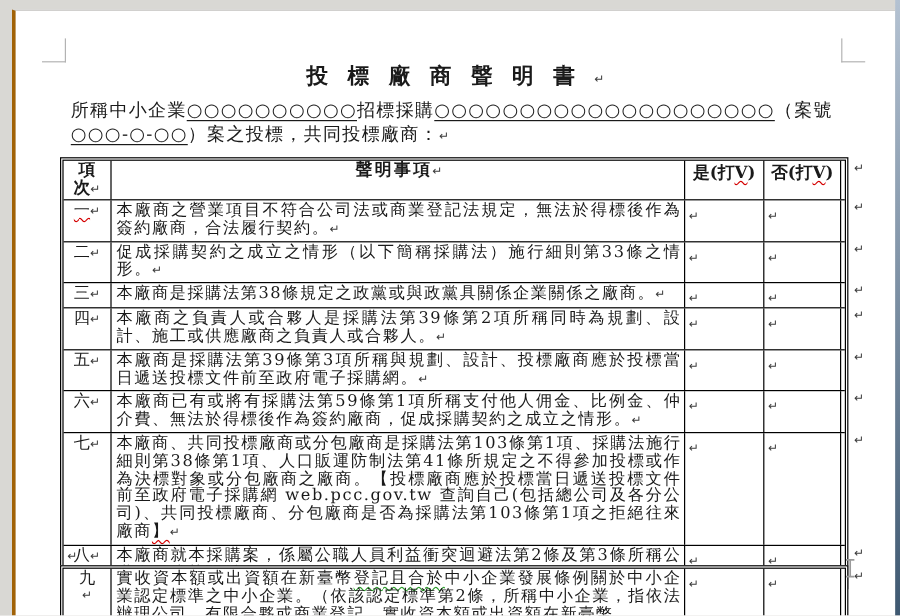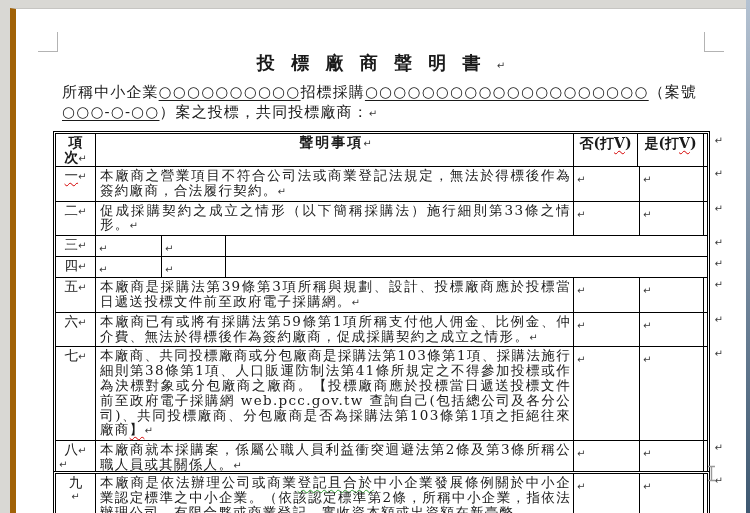--- a/index.html
+++ b/index.html
@@ -6,21 +6,21 @@
   html,body { width:750px; height:513px; overflow:hidden; }
   body {
     background:#d9d8d4;
     font-family:"DejaVu Serif","Liberation Serif",serif;
     color:#1a1a1a;
     position:relative;
   }
   .page {
     position:absolute; left:10px; top:8px; width:736px; height:505px;
     background:#ffffff;
-    border-left:6px solid #a16207; border-top:1px solid #c6c5c2;
+    border-left:3px solid #a16207; border-top:1px solid #c6c5c2;
     overflow:hidden;
   }
   .edge-strip {
     position:absolute; right:0; top:0; width:4px; height:513px;
     background:linear-gradient(#b4c2d2,#3e5871);
   }
   .crop { position:absolute; width:20px; height:20px; }
   .crop-tl { left:22px; top:23px; border-right:1px solid #b3b3b3; border-bottom:1px solid #b3b3b3; }
   .crop-tr { left:688px; top:23px; border-left:1px solid #b3b3b3; border-bottom:1px solid #b3b3b3; }
 
@@ -79,22 +79,22 @@
   <div class="intro"><span>所稱中小企業</span><span class="blank">○○○○○○○○○○</span><span>招標採購</span><span class="blank">○○○○○○○○○○○○○○○○○○○○</span><span>（案號</span><br>
   <span class="blank">○○○-○-○○</span><span>）案之投標，共同投標廠商：</span><span class="mark">↵</span></div>
 
   <div class="tbl tbl1">
     <div class="trow hrow">
       <div class="cell c-no">
         <span class="hcell-line">項</span>
         <span class="hcell-line"><span>次</span><span class="mark">↵</span></span>
       </div>
       <div class="cell c-txt"><span>聲明事項</span><span class="mark">↵</span></div>
+      <div class="cell c-yes"><span>是(打</span><span class="wavy-red">V</span><span>)</span></div>
       <div class="cell c-not"><span>否(打</span><span class="wavy-red">V</span><span>)</span></div>
-      <div class="cell c-yes"><span>是(打</span><span class="wavy-red">V</span><span>)</span></div>
       <span class="rowmark mark">↵</span>
     </div>
 
     <div class="trow">
       <div class="cell c-no"><span class="wavy-red">一</span><span class="mark">↵</span></div>
       <div class="cell c-txt"><span>本廠商之營業項目不符合公司法或商業登記法規定，無法於得標後作為簽約廠商，合法履行契約。</span><span class="mark">↵</span></div>
       <div class="cell c-yes"><span class="mark">↵</span></div>
       <div class="cell c-not"><span class="mark">↵</span></div>
       <span class="rowmark mark">↵</span>
     </div>
@@ -102,27 +102,29 @@
     <div class="trow">
       <div class="cell c-no"><span>二</span><span class="mark">↵</span></div>
       <div class="cell c-txt"><span>促成採購契約之成立之情形（以下簡稱採購法）施行細則第33條之情形。</span><span class="mark">↵</span></div>
       <div class="cell c-yes"><span class="mark">↵</span></div>
       <div class="cell c-not"><span class="mark">↵</span></div>
       <span class="rowmark mark">↵</span>
     </div>
 
     <div class="trow">
       <div class="cell c-no"><span>三</span><span class="mark">↵</span></div>
+      <div class="cell c-txt"><span>本廠商是採購法第38條規定之政黨或與政黨具關係企業關係之廠商。</span><span class="mark">↵</span></div>
       <div class="cell c-yes"><span class="mark">↵</span></div>
       <div class="cell c-not"><span class="mark">↵</span></div>
       <span class="rowmark mark">↵</span>
     </div>
 
     <div class="trow">
       <div class="cell c-no"><span>四</span><span class="mark">↵</span></div>
+      <div class="cell c-txt"><span>本廠商之負責人或合夥人是採購法第39條第2項所稱同時為規劃、設計、施工或供應廠商之負責人或合夥人。</span><span class="mark">↵</span></div>
       <div class="cell c-yes"><span class="mark">↵</span></div>
       <div class="cell c-not"><span class="mark">↵</span></div>
       <span class="rowmark mark">↵</span>
     </div>
 
     <div class="trow">
       <div class="cell c-no"><span>五</span><span class="mark">↵</span></div>
       <div class="cell c-txt"><span>本廠商是採購法第39條第3項所稱與規劃、設計、投標廠商應於投標當日遞送投標文件前至政府電子採購網。</span><span class="mark">↵</span></div>
       <div class="cell c-yes"><span class="mark">↵</span></div>
       <div class="cell c-not"><span class="mark">↵</span></div>
@@ -152,21 +154,21 @@
       <div class="cell c-not"><span class="mark">↵</span></div>
       <span class="rowmark mark">↵</span>
     </div>
   </div>
 
   <span class="between-mark mark">↵</span>
 
   <div class="tbl tbl2">
     <div class="trow">
       <div class="cell c-no"><span>九</span><span class="mark num-mark-block">↵</span></div>
-      <div class="cell c-txt"><span>本廠商是依法辦理公司或商業</span><span class="wavy-green">登記且合於</span><span>中小企業發展條例關於中小企業認定標準之中小企業。（依該認定標準第2條，所稱中小企業，指依法辦理公司、有限合夥或商業登記，實收資本額或出資額在新臺幣</span></div>
+      <div class="cell c-txt"><span>實收資本額或出資額在新臺幣</span><span class="wavy-green">登記且合於</span><span>中小企業發展條例關於中小企業認定標準之中小企業。（依該認定標準第2條，所稱中小企業，指依法辦理公司、有限合夥或商業登記，實收資本額或出資額在新臺幣</span></div>
       <div class="cell c-yes"><span class="mark">↵</span></div>
       <div class="cell c-not"><span class="mark">↵</span></div>
       <span class="rowmark mark">↵</span>
     </div>
   </div>
 
   <span class="text-cursor">
     <svg width="11" height="17" viewBox="0 0 11 17">
         <path d="M2 1.5 H9 M5.5 1.5 V15.5 M2 15.5 H9" stroke="#9a9a9a" stroke-width="1.4" fill="none"></path>
       </svg>

